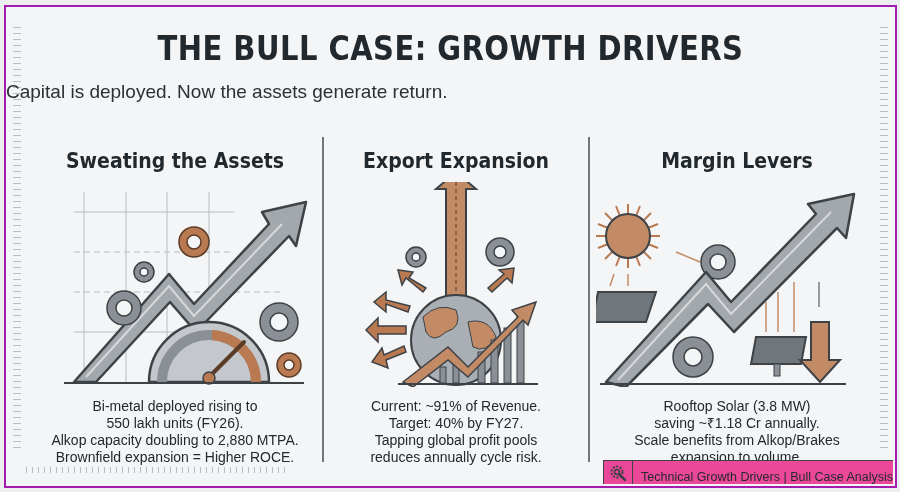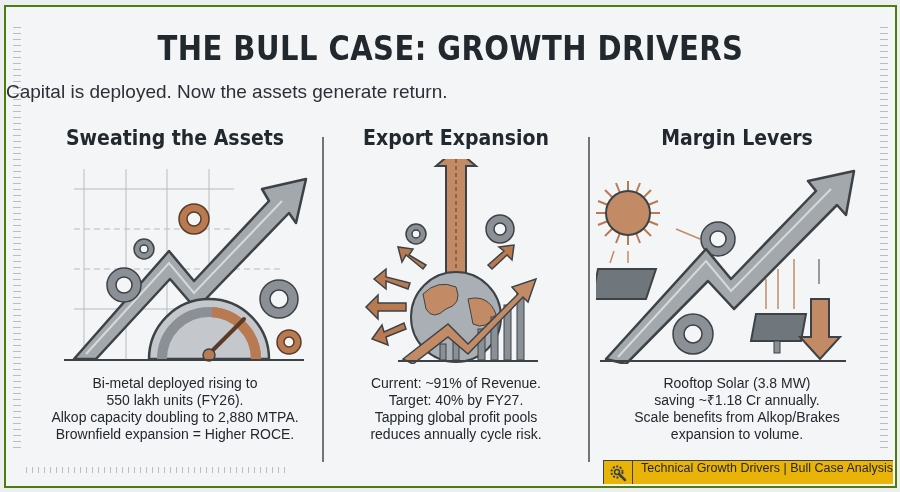--- a/index.html
+++ b/index.html
@@ -1,20 +1,20 @@
 <!DOCTYPE html>
 <html><head>
 <meta charset="utf-8">
 <style>
   * { box-sizing: border-box; margin: 0; padding: 0; }
   html, body { width: 900px; height: 492px; background: #eceef0; overflow: hidden; }
   body { font-family: "Liberation Sans", sans-serif; color: #23292e; position: relative; }
   .frame {
     position: absolute; left: 4px; top: 5px; width: 893px; height: 483px;
-    border: 2px solid #4d7c0f; background: #f4f5f6;
+    border: 2px solid #a21caf; background: #f4f5f6;
   }
   .ruler-left, .ruler-right {
     position: absolute; top: 20px; width: 8px; height: 425px;
     background-image: repeating-linear-gradient(to bottom, #b9bdc1 0 1px, transparent 1px 6px);
   }
   .ruler-left { left: 7px; }
   .ruler-right { right: 7px; }
   .ruler-bottom {
     position: absolute; left: 20px; bottom: 13px; width: 260px; height: 6px;
     background-image: repeating-linear-gradient(to right, #b9bdc1 0 1px, transparent 1px 6px);
@@ -23,37 +23,37 @@
     position: absolute; left: 0; right: 0; top: 22px; text-align: center;
     font-family: "DejaVu Sans", sans-serif; font-weight: bold;
     font-size: 33px; letter-spacing: 0.5px; color: #22292e;
     transform: scaleX(0.88); transform-origin: center;
   }
   .subtitle {
     position: absolute; left: 0; right: 0; top: 74px; text-align: left;
     font-size: 19px; color: #2a3035;
   }
   .divider { position: absolute; top: 130px; width: 2px; height: 325px; background: #6f757a; }
-  .col { position: absolute; top: 104px; height: 340px; }
+  .col { position: absolute; top: 127px; height: 340px; }
   .col-title {
     position: absolute; left: 0; right: 0; top: 14px; text-align: center;
     font-family: "DejaVu Sans", sans-serif; font-weight: bold; font-size: 22px;
     color: #22292e; transform: scaleX(0.86); transform-origin: center;
   }
   .col-art { position: absolute; left: 0; right: 0; top: 48px; height: 205px; }
   .col-art svg { width: 100%; height: 100%; }
   .col-text {
     position: absolute; left: 0; right: 0; top: 264px; text-align: center;
     font-size: 14px; line-height: 17px; color: #22292e;
   }
   .col-text div { white-space: nowrap; }
   .footer {
     position: absolute; right: 2px; bottom: 2px; width: 290px; height: 24px;
     border: 1.5px solid #3d4246; border-right: none; border-bottom: none;
-    background: #eab308; display: flex; align-items: flex-start;
+    background: #ec4899; display: flex; align-items: flex-end;
   }
   .footer-icon {
     width: 30px; height: 100%; border-right: 1.5px solid #3d4246;
     display: flex; align-items: center; justify-content: center;
   }
   .footer-text { padding-left: 8px; font-size: 12.5px; color: #22292e; white-space: nowrap; }
 </style>
 </head>
 <body>
 

